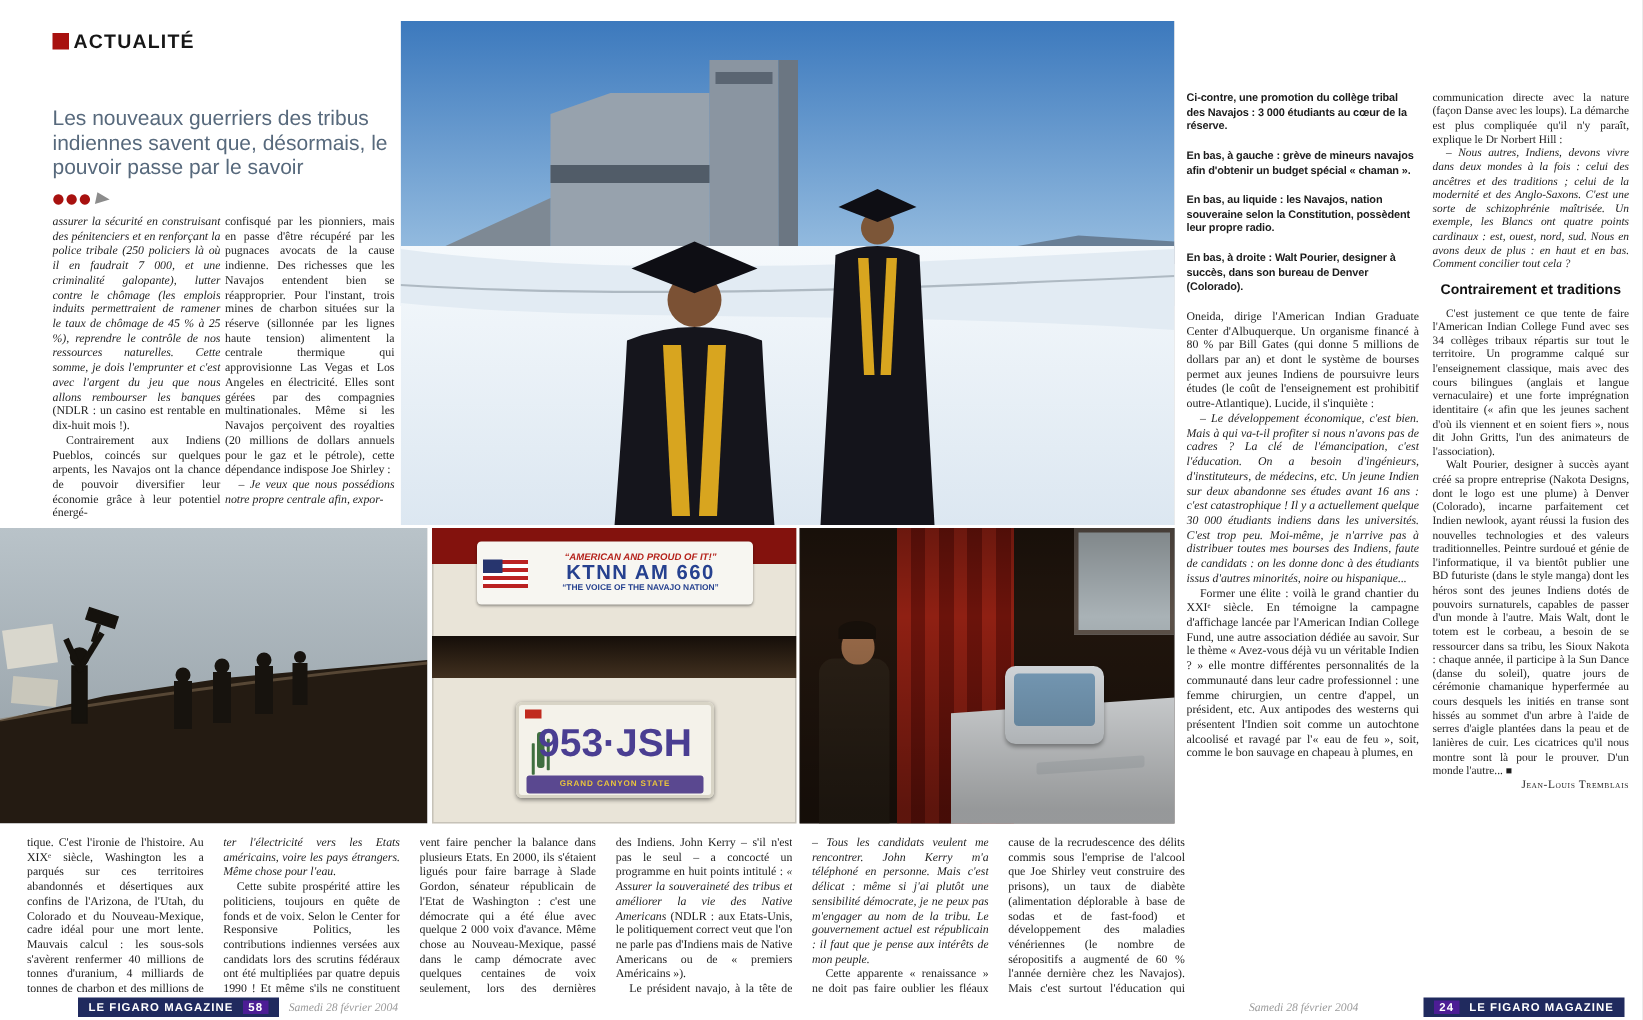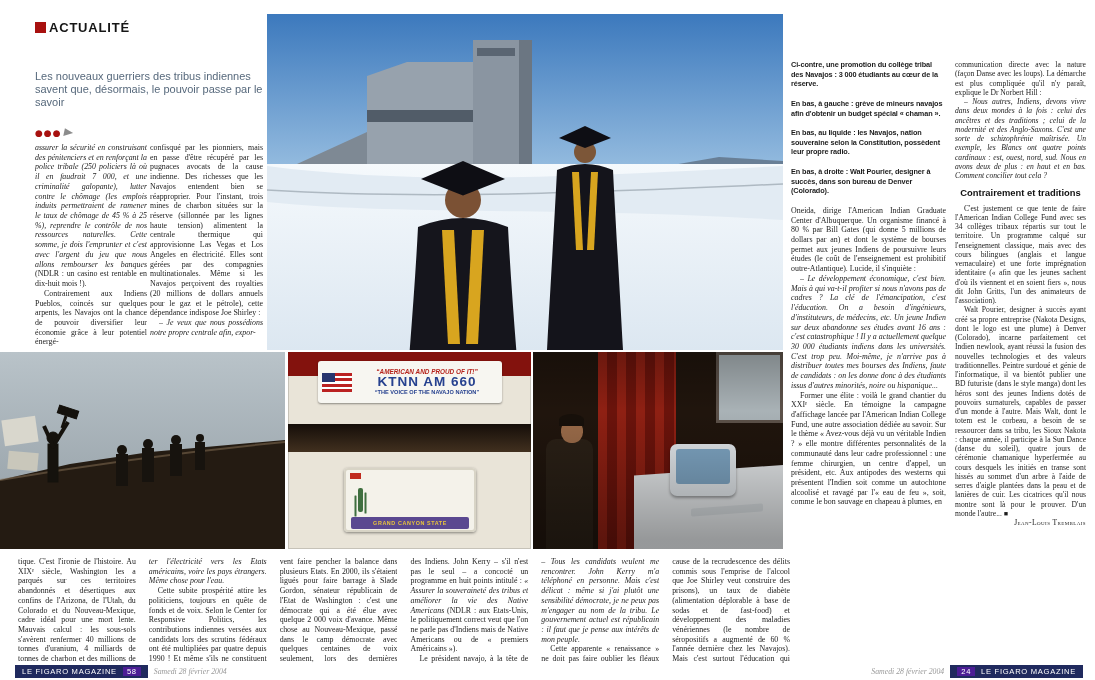--- a/index.html
+++ b/index.html
@@ -6,21 +6,21 @@
   #page{position:relative;width:1095px;height:680px;background:#ffffff;margin:0 auto;
         font-family:"Liberation Serif",serif;color:#1c1c1c;overflow:hidden;}
   .abs{position:absolute;}
   
   .section-head{left:35px;top:20px;display:flex;align-items:center;gap:3px;}
   .red-square{width:11px;height:11px;background:#a8110f;display:inline-block;}
   .section-label{font-family:"Liberation Sans",sans-serif;font-weight:bold;font-size:13px;
                  letter-spacing:.8px;color:#161616;}
   
   .headline{left:35px;top:70px;width:242px;font-family:"Liberation Sans",sans-serif;
-            font-size:11px;line-height:1.18;color:#57697c;}
+            font-size:14px;line-height:1.18;color:#57697c;}
   .marker{left:35px;top:128px;display:flex;align-items:center;gap:2px;}
   .dots{color:#a8110f;font-size:9px;letter-spacing:1px;font-family:"DejaVu Sans",sans-serif;}
   .marker-arrow{width:0;height:0;border-left:9px solid #8c8c8c;border-top:3px solid transparent;
                 border-bottom:5px solid transparent;transform:rotate(12deg);}
   
   .tcol{font-size:7.9px;line-height:1.23;text-align:justify;overflow:hidden;}
   .tcol p{margin:0;}
   .ind{text-indent:9px;}
   .i{font-style:italic;}
   .rcol{font-size:7.6px;line-height:1.22;}
@@ -70,22 +70,22 @@
   .keyboard{position:absolute;right:8%;bottom:18%;width:72px;height:8px;background:#d7dcdf;border-radius:2px;transform:skewY(-4deg);}
   .man-head{position:absolute;left:11%;top:34%;width:22px;height:24px;background:#9a6b49;border-radius:50% 50% 45% 45%;}
   .man-hair{position:absolute;left:10.4%;top:31.5%;width:25px;height:12px;background:#17100a;border-radius:50% 50% 0 0;}
   .man-body{position:absolute;left:5%;top:44%;width:19%;height:56%;background:#2a2016;border-radius:10px 10px 0 0;}
   .office-shade{position:absolute;inset:0;background:linear-gradient(rgba(0,0,0,.25),rgba(0,0,0,0) 30%,rgba(0,0,0,.35) 95%);}
   
   .bottom-band{left:18px;top:557px;width:772px;height:106px;display:flex;gap:13px;}
   .bcol{flex:1;overflow:hidden;}
   
   .footer{top:665px;display:flex;align-items:center;gap:6px;font-size:8px;}
-  .bar{background:#202a5e;color:#fff;font-family:"Liberation Sans",sans-serif;font-weight:normal;
-       font-size:7.6px;letter-spacing:.7px;padding:2px 7px;display:flex;align-items:center;gap:6px;}
+  .bar{background:#202a5e;color:#fff;font-family:"Liberation Sans",sans-serif;font-weight:bold;
+       font-size:7.6px;letter-spacing:.7px;padding:2px 7px;display:flex;align-items:center;gap:6px;margin-left:37px;}
   .pageno{background:#4c1d95;padding:0 4px;}
   .date{color:#9a9a9a;font-style:italic;font-size:7.8px;}
 </style>
 </head>
 <body>
 
 <div id="page">
 
   <div class="abs section-head">
     <span class="red-square"></span>
@@ -215,20 +215,21 @@
       <div class="sticker-text">
         <div class="st1">“AMERICAN AND PROUD OF IT!”</div>
         <div class="st2">KTNN AM 660</div>
         <div class="st3">“THE VOICE OF THE NAVAJO NATION”</div>
       </div>
     </div>
     <div class="bumper"></div>
     <div class="plate">
       <div class="plate-tag"></div>
       <div class="cactus"></div>
+      <div class="plate-num">953·JSH</div>
       <div class="plate-bottom">GRAND CANYON STATE</div>
     </div>
   </div>
 
   <div class="abs photo office" style="left:533px;top:352px;width:250px;height:197px;">
     <div class="curtain"></div>
     <div class="office-window"></div>
     <div class="desk"></div>
     <div class="imac">
         <div class="screen"></div>

